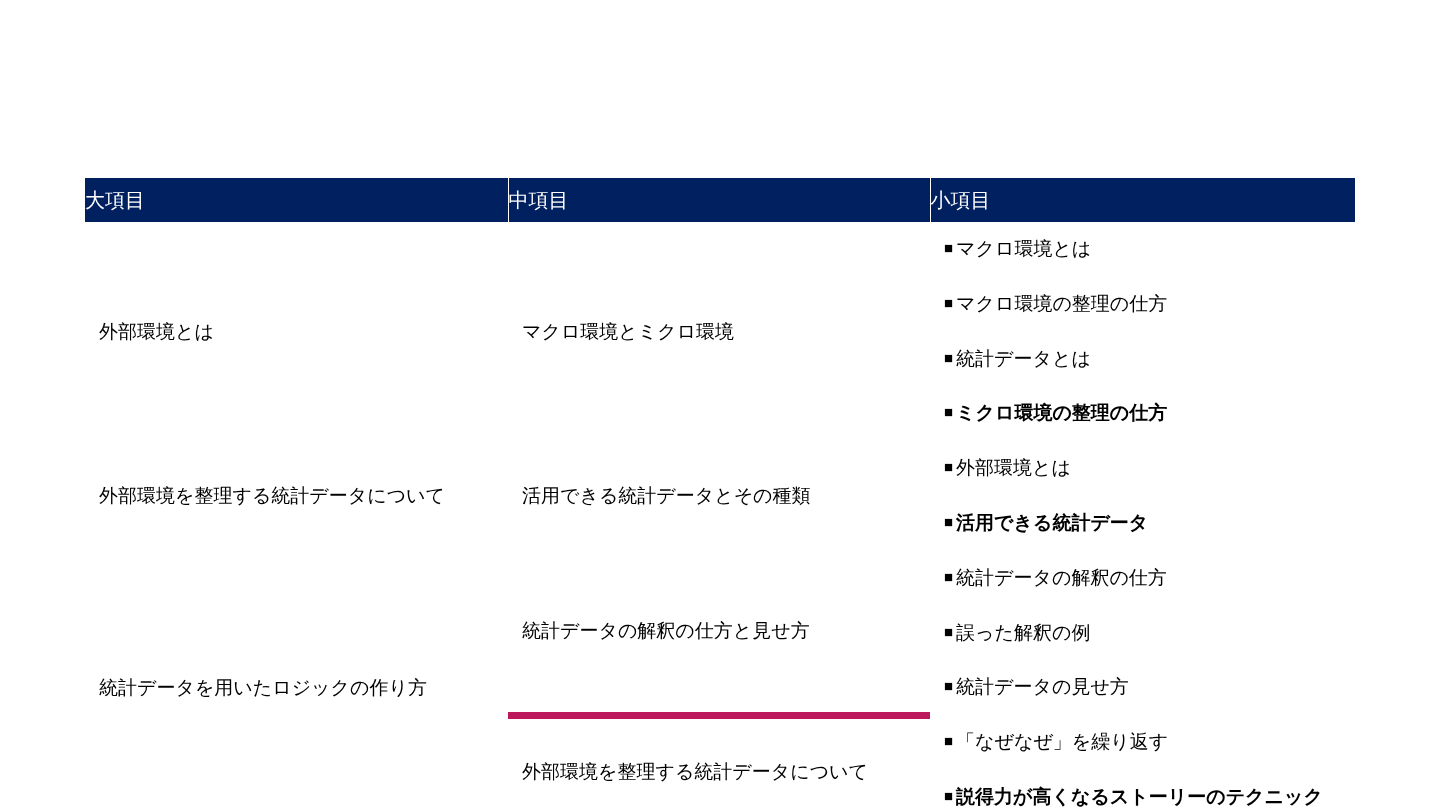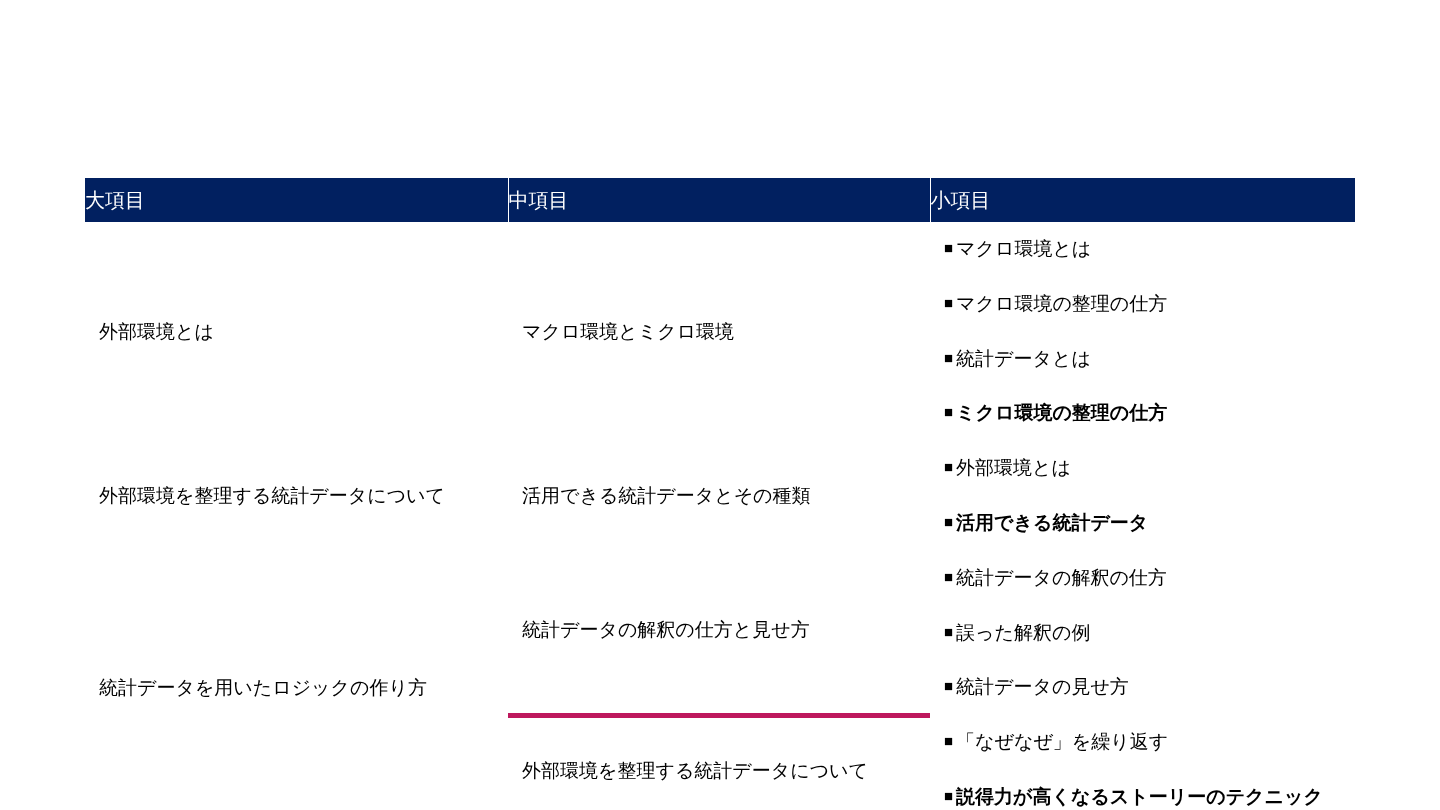--- a/index.html
+++ b/index.html
@@ -103,22 +103,21 @@
 
   
   tr.section-end > td {
     border-bottom: 1px solid #7a7a7a;
   }
   tr.table-end > td {
     border-bottom: 1px solid #7a7a7a;
   }
   
   td.middle.group-end {
-    border-bottom: 5px solid #be185d;
-    font-family: Liberation Mono, monospace;
+    border-bottom: 7px solid #be185d;
   }
 
   .bullet {
     display: inline-block;
     font-size: 15px;
     line-height: 1;
     vertical-align: 2px;
     margin-right: 3px;
     color: #000000;
   }

